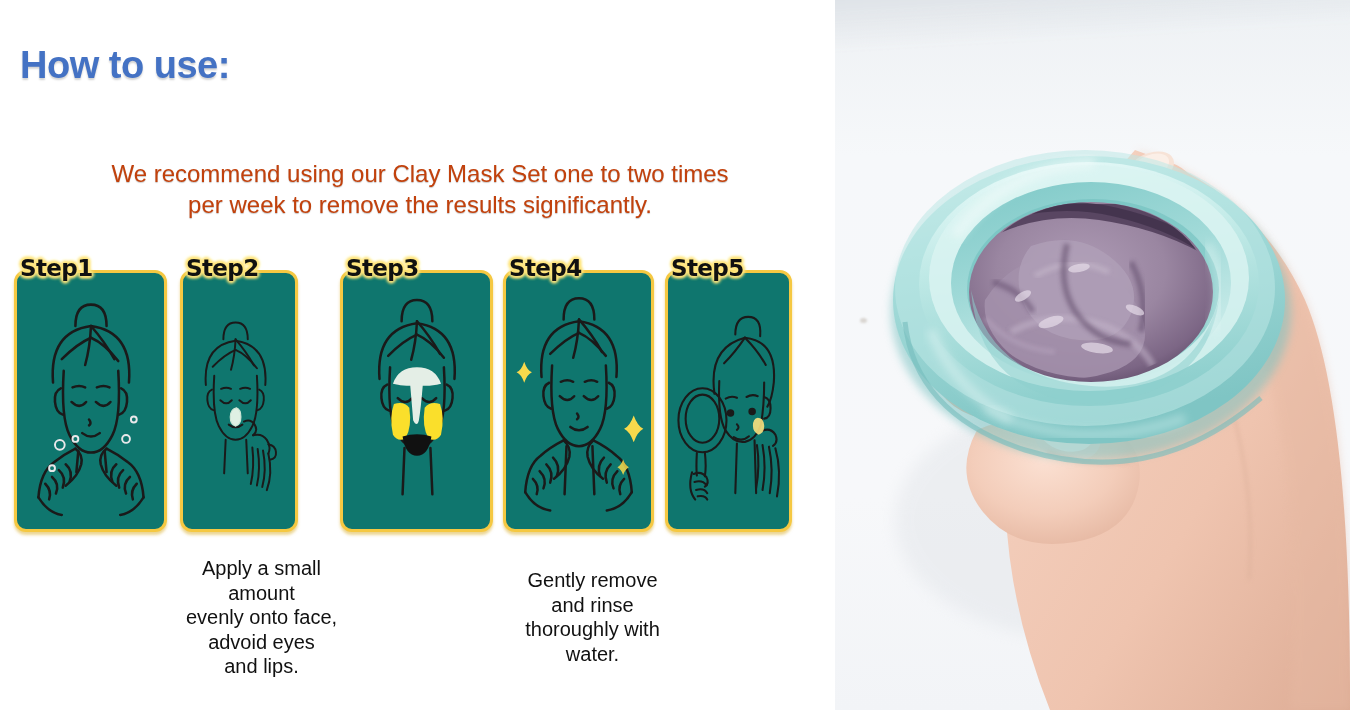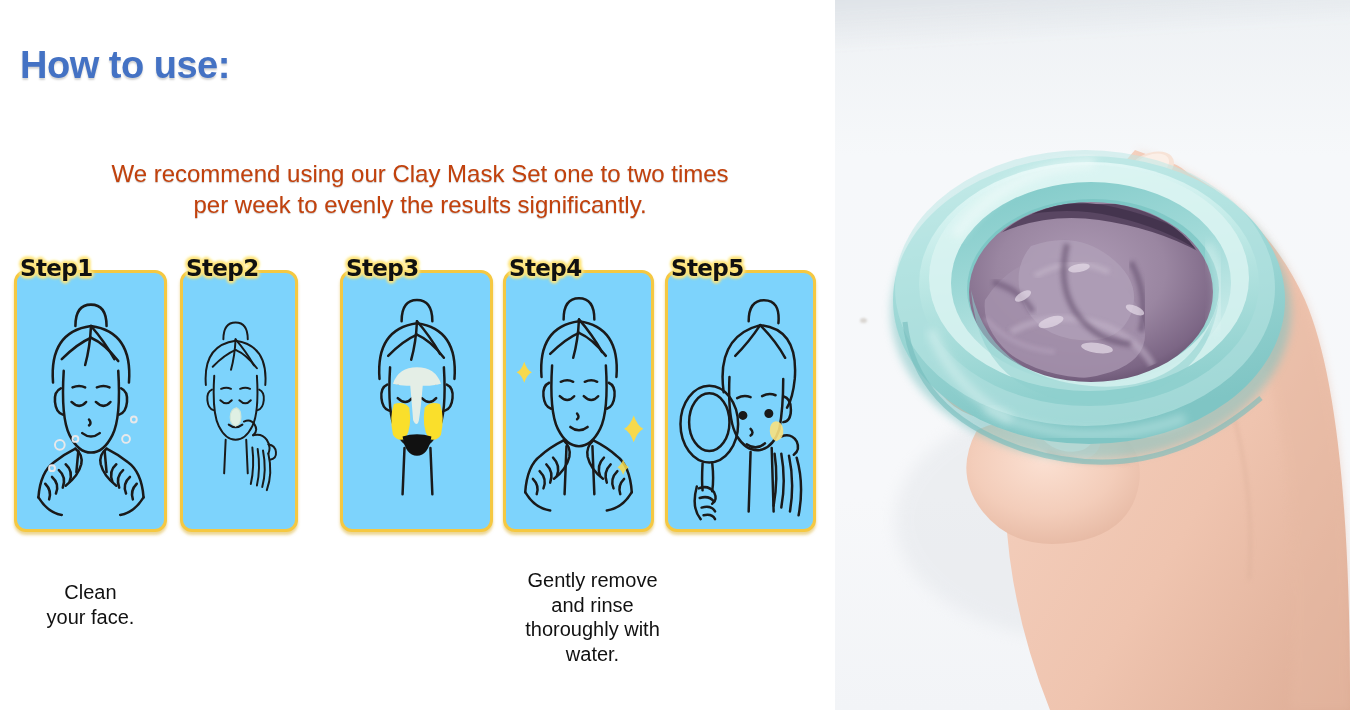--- a/index.html
+++ b/index.html
@@ -29,21 +29,21 @@
     text-align:center; font-size:24px; line-height:31px; color:#c2410c;
     text-shadow:0 1px 1px rgba(0,0,0,0.22);
   }
 
   
   #steps-row{
     position:absolute; left:0; top:258px; width:835px; height:275px;
   }
   .step-card{
     position:absolute; top:12px; width:151px; height:262px;
-    background:#7dd3fc;
+    background:#0f766e;
     border:3px solid #F5C842;
     border-radius:12px;
     box-shadow:0 3px 3px rgba(220,180,60,.55);
     overflow:visible;
   }
   .step-card .art{
     position:absolute; left:0; top:0; width:100%; height:100%;
     overflow:hidden; border-radius:9px;
   }
   .step-card .art svg{ display:block; width:100%; height:100%; }
@@ -64,21 +64,21 @@
   
   #card-1{ left:14px;  }
   #card-2{ left:180px; }
   #card-3{ left:340px; }
   #card-4{ left:503px;text-align:right; }
   #card-5{ left:665px; }
   #card-1{ width:153px; }
   #card-2{ width:118px; }
   #card-3{ width:153px;text-align:right; }
   #card-4{ width:151px; }
-  #card-5{ width:151px; }
+  #card-5{ width:127px; }
 
   
   .caption{
     position:absolute;
     text-align:center; font-size:20px; line-height:24.5px; color:#111;
   }
   #cap-1{ left:8px;   top:580px; width:165px; }
   #cap-2{ left:174px; top:556px; width:175px; }
   #cap-3{ left:350px; top:568px; width:140px; }
   #cap-4{ left:500px; top:568px; width:185px; }
@@ -113,21 +113,21 @@
 </style>
 </head>
 <body>
 
 <div id="left-panel">
 
   <div id="page-title">How to use:</div>
 
   <div id="intro-text">
     <div>We recommend using our Clay Mask Set one to two times</div>
-    <div>per week to evenly the results significantly.</div>
+    <div>per week to remove the results significantly.</div>
   </div>
 
   <div id="steps-row">
 
     <div class="step-card" id="card-1">
       <div class="step-badge">Step1</div>
       <div class="art">
         <svg viewBox="0 0 151 262" xmlns="http://www.w3.org/2000/svg">
           <g fill="none" stroke="#1a1a1a" stroke-width="2.6" stroke-linecap="round" stroke-linejoin="round">
 
@@ -352,22 +352,25 @@
             <path d="M111 186 q4 26 -1 54"></path>
           </g>
 
           <path d="M112 152 q7 0 8 9 q1 9 -7 12 q-7 -3 -7 -11 q0 -9 6 -10 z" fill="#F9E17E" opacity=".9"></path>
         </svg>
       </div>
     </div>
 
   </div>
 
-  <div class="caption" id="cap-1" style="white-space:pre-line">Clean
-your face.</div>
+  <div class="caption" id="cap-2" style="white-space:pre-line">Apply a small
+amount
+evenly onto face,
+advoid eyes
+and lips.</div>
   <div class="caption" id="cap-4" style="white-space:pre-line">Gently remove
 and rinse
 thoroughly with
 water.</div>
 
 </div>
 
 <div id="photo-panel">
   <div id="photo-bg"></div>
   <div id="photo-top-band"></div>

